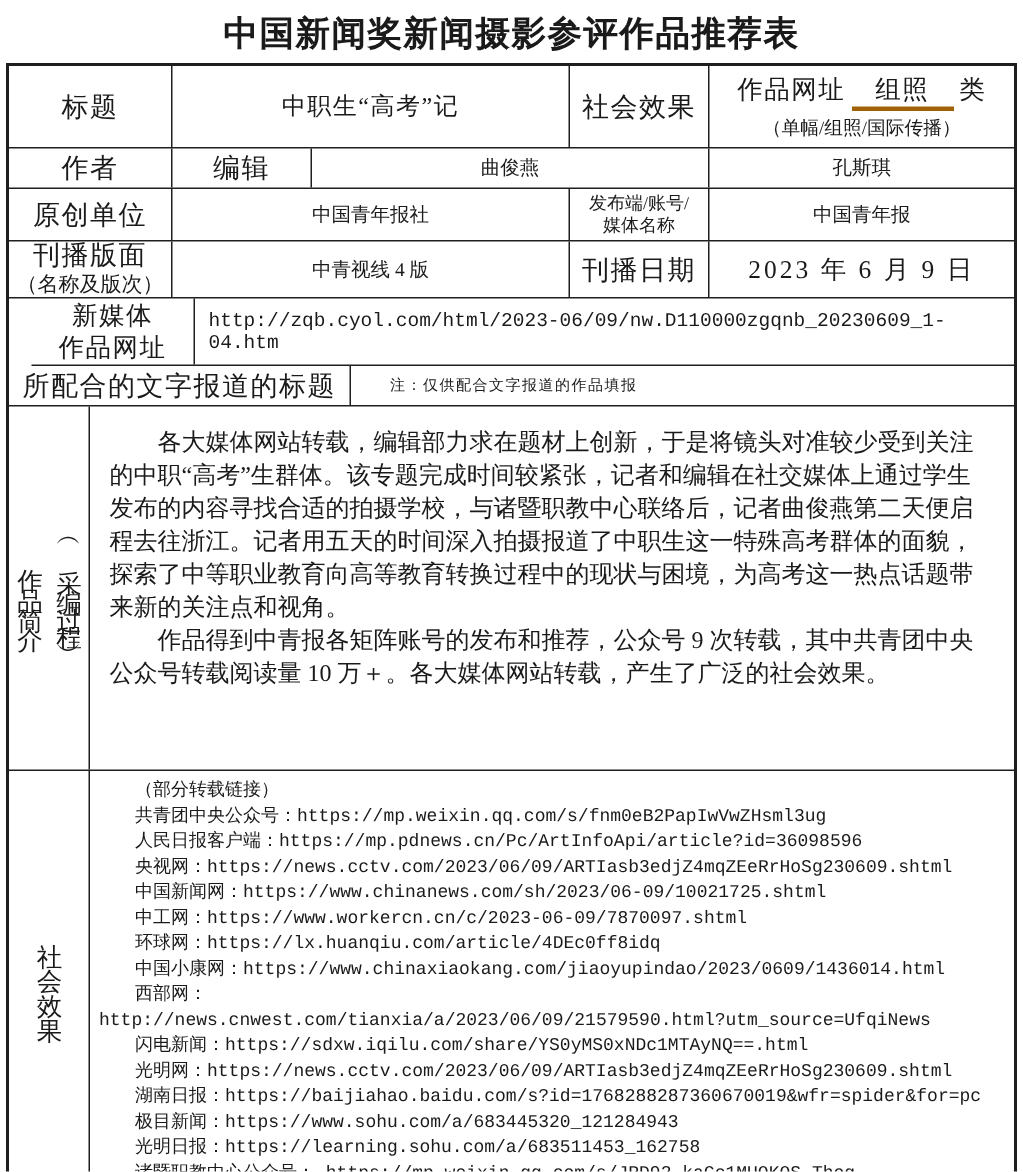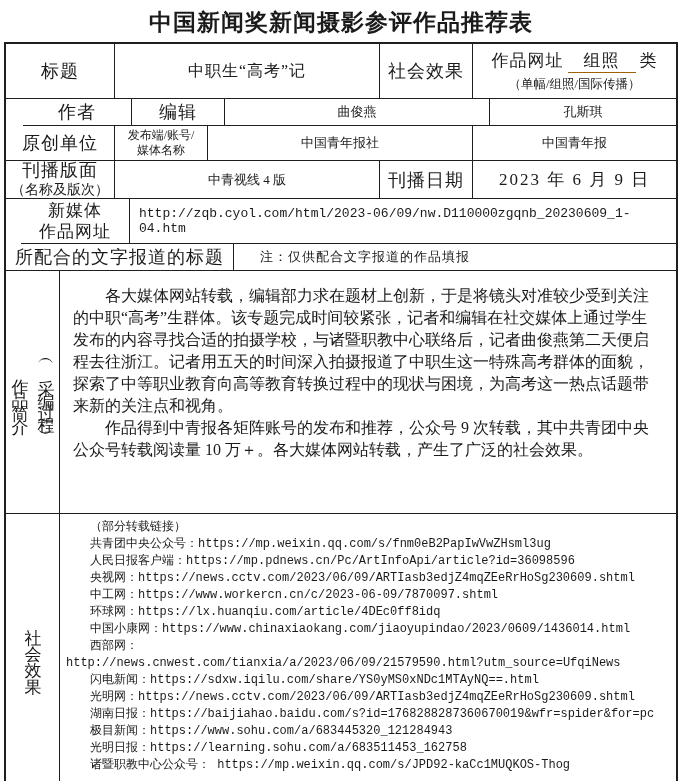--- a/index.html
+++ b/index.html
@@ -31,54 +31,54 @@
     align-items: center; justify-content: center;
     text-align: center;
     overflow: hidden;
   }
   .cell:last-child { border-right: none; }
   .c1 { flex: 0 0 109px; }
   .c2 { flex: 0 0 265px; }
   .c3 { flex: 0 0 93px; }
   .c4 { flex: 1 1 auto; }
   .r1 { height: 55px; }
-  .r2 { height: 27px; margin-left: 17px; }
+  .r2 { height: 27px; }
   .r3 { height: 35px; }
   .r4 { height: 38px; }
   .r5 { height: 45px; margin-left: 15px; }
   .r6 { height: 27px; }
   .r7 { height: 243px; }
   .r8 { height: 269px; }
   .lbl { font-size: 18px; letter-spacing: 1px; }
   .val { font-size: 13px; }
   .val-title { font-size: 16px; letter-spacing: 1px; }
   .cat-line { font-size: 17px; letter-spacing: 1px; white-space: nowrap; }
   .cat-fill {
     display: inline-block;
-    border-bottom: 1px solid #a16207;
+    border-bottom: 3px solid #a16207;
     padding: 0 16px;
     margin: 0 4px;
   }
   .cat-note { font-size: 12.5px; margin-top: 3px; }
   .lbl-small2 { font-size: 12px; line-height: 15px; }
   .lbl-2line { font-size: 17px; line-height: 21px; letter-spacing: 1px; }
   .lbl-sub { font-size: 14px; letter-spacing: 0; }
   .date-val { font-size: 17px; letter-spacing: 2px; }
   .url-cell {
     align-items: flex-start; justify-content: center;
     text-align: left;
     padding-left: 9px;
     font-family: "Liberation Mono", "DejaVu Sans Mono", monospace;
     font-size: 13px;
   }
   .c1w { flex: 0 0 228px; }
   .note-cell {
     align-items: flex-start; justify-content: center;
     text-align: left; padding-left: 26px;
-    font-size: 13px; letter-spacing: 1px;
+    font-size: 10px; letter-spacing: 1px;
   }
   .vcell { flex: 0 0 54px; }
   .vtext {
     writing-mode: vertical-lr;
     font-size: 17px;
     letter-spacing: 13px;
     line-height: 26px;
   }
   .vtext-wide { letter-spacing: 17px; }
   .vcols { display: flex; align-items: center; justify-content: center; gap: 0; }
@@ -121,25 +121,25 @@
 
     <div class="row r2">
       <div class="cell c1 lbl">作者</div>
       <div class="cell c3 lbl">编辑</div>
       <div class="cell c2 val">曲俊燕</div>
       <div class="cell c4 val">孔斯琪</div>
     </div>
 
     <div class="row r3">
       <div class="cell c1 lbl">原创单位</div>
+      <div class="cell c2 val">中国青年报社</div>
       <div class="cell c3 lbl-small2">
         <div>发布端/账号/</div>
         <div>媒体名称</div>
       </div>
-      <div class="cell c2 val">中国青年报社</div>
       <div class="cell c4 val">中国青年报</div>
     </div>
 
     <div class="row r4">
       <div class="cell c1">
         <div class="lbl-2line" style="font-size:18px">刊播版面</div>
         <div class="lbl-sub">（名称及版次）</div>
       </div>
       <div class="cell c2 val">中青视线 4 版</div>
       <div class="cell c3 lbl">刊播日期</div>
@@ -178,20 +178,21 @@
       </div>
       <div class="cell c4 links-cell">
         <div class="links-header">（部分转载链接）</div>
         <div>
   <div class="link-line"><span class="link-name">共青团中央公众号：</span><span class="link-url">https://mp.weixin.qq.com/s/fnm0eB2PapIwVwZHsml3ug</span></div>
 
   <div class="link-line"><span class="link-name">人民日报客户端：</span><span class="link-url">https://mp.pdnews.cn/Pc/ArtInfoApi/article?id=36098596</span></div>
 
   <div class="link-line"><span class="link-name">央视网：</span><span class="link-url">https://news.cctv.com/2023/06/09/ARTIasb3edjZ4mqZEeRrHoSg230609.shtml</span></div>
 
+  <div class="link-line"><span class="link-name">中国新闻网：</span><span class="link-url">https://www.chinanews.com/sh/2023/06-09/10021725.shtml</span></div>
 
   <div class="link-line"><span class="link-name">中工网：</span><span class="link-url">https://www.workercn.cn/c/2023-06-09/7870097.shtml</span></div>
 
   <div class="link-line"><span class="link-name">环球网：</span><span class="link-url">https://lx.huanqiu.com/article/4DEc0ff8idq</span></div>
 
   <div class="link-line"><span class="link-name">中国小康网：</span><span class="link-url">https://www.chinaxiaokang.com/jiaoyupindao/2023/0609/1436014.html</span></div>
 
   <div class="link-line split"><span class="link-name">西部网：</span><span class="link-url">http://news.cnwest.com/tianxia/a/2023/06/09/21579590.html?utm_source=UfqiNews</span></div>
 
   <div class="link-line"><span class="link-name">闪电新闻：</span><span class="link-url">https://sdxw.iqilu.com/share/YS0yMS0xNDc1MTAyNQ==.html</span></div>

